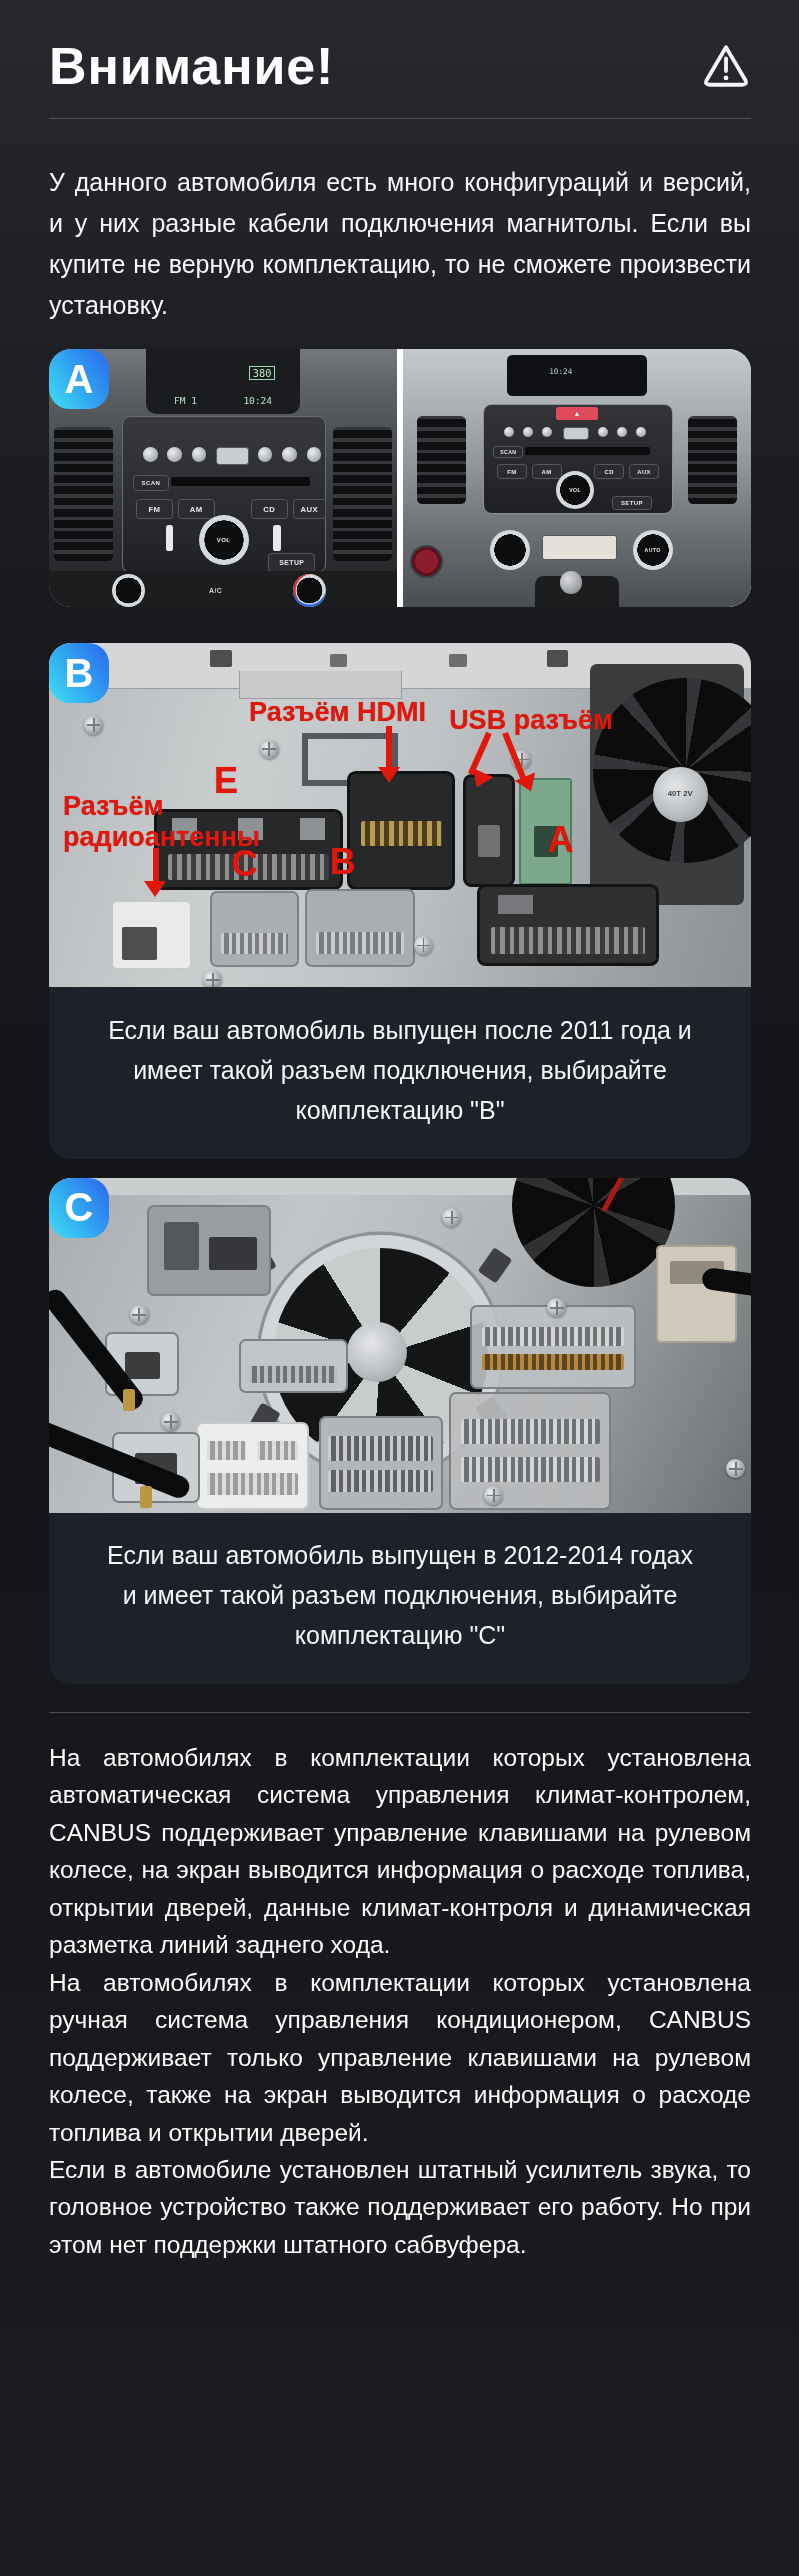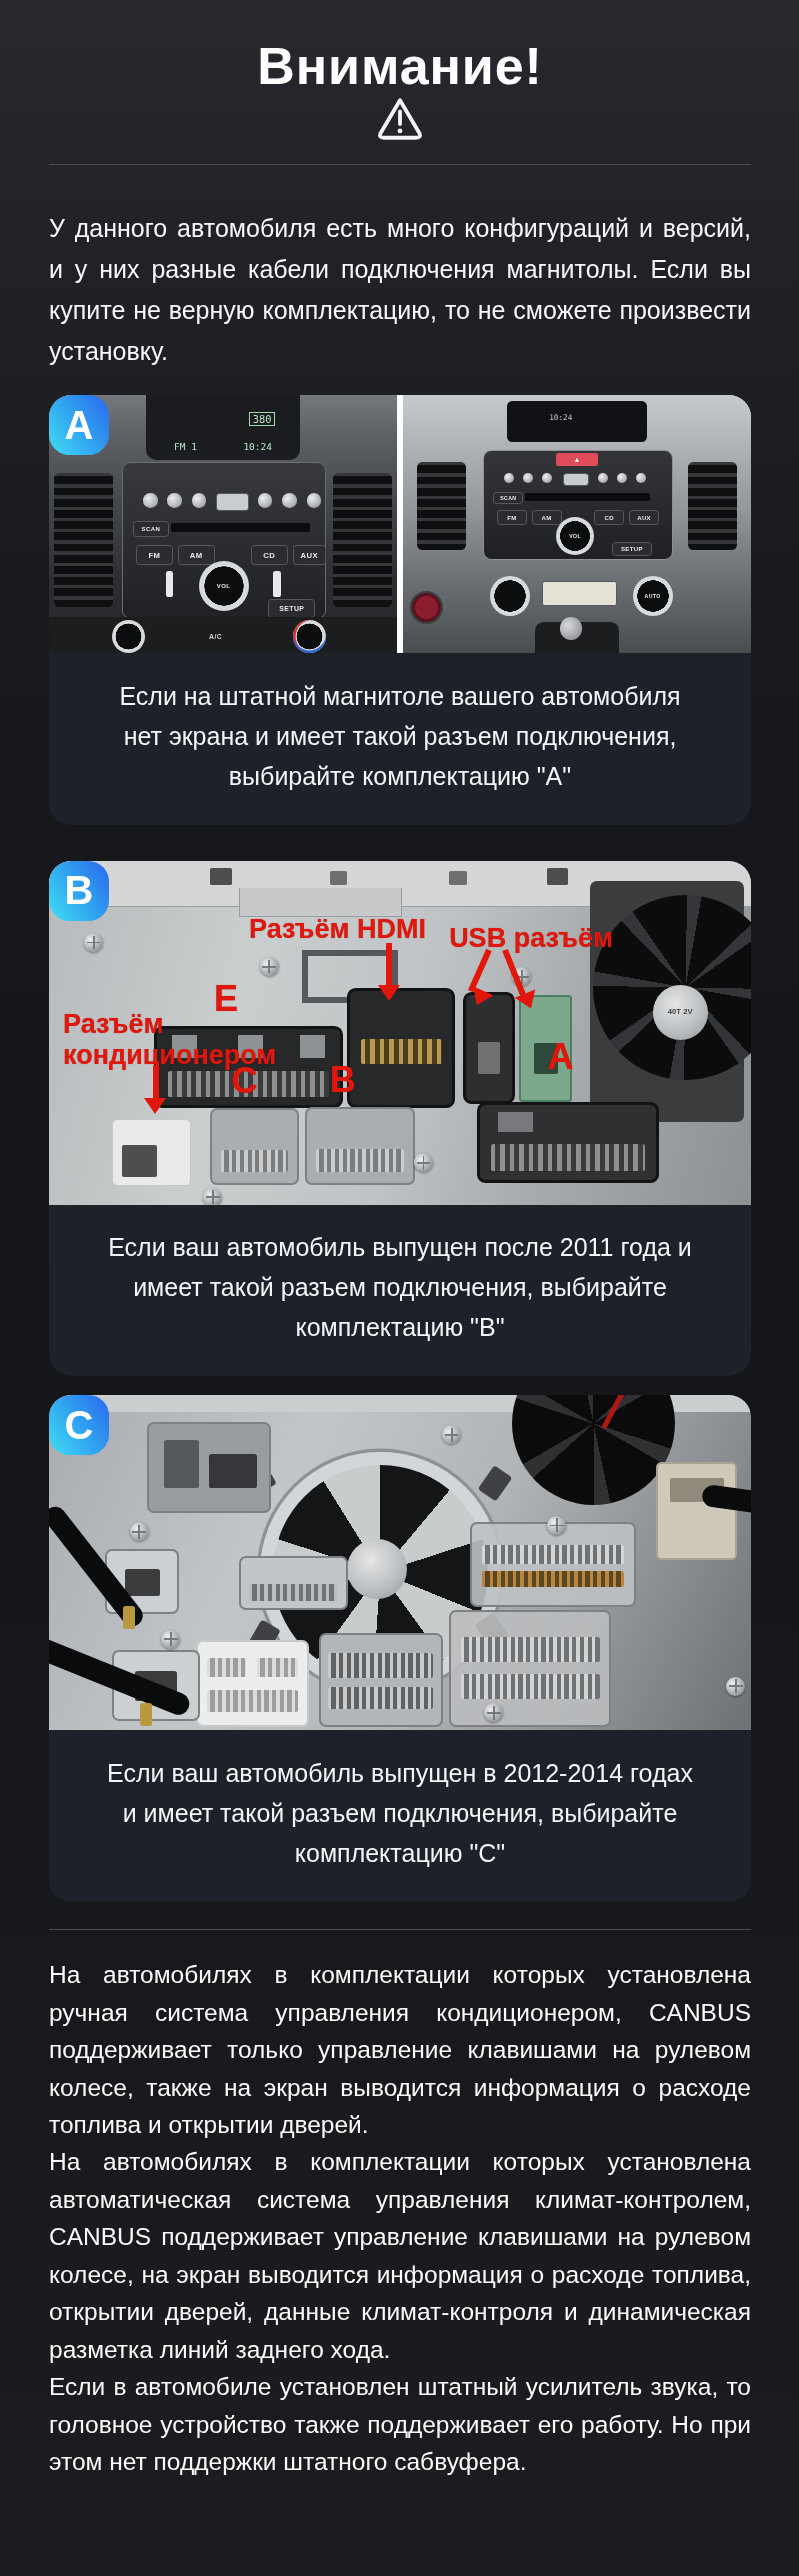--- a/index.html
+++ b/index.html
@@ -2,21 +2,21 @@
 <html style="font-size:13.8px"><head>
 <meta charset="utf-8">
 <style>
   html,body{margin:0;padding:0;}
   body{
     width:800px;height:2576px;overflow:hidden;
     background:linear-gradient(180deg,#27292e 0%,#212329 8%,#17181c 28%,#141518 52%,#18191d 78%,#1c1d21 100%);
     font-family:"Liberation Sans",sans-serif;color:#ffffff;
   }
   .container{padding:0 49px;}
-  .header{display:flex;justify-content:space-between;align-items:center;padding-top:36px;flex-direction:column;}
+  .header{display:flex;justify-content:space-between;align-items:center;padding-top:36px;}
   .title{font-size:52px;font-weight:700;letter-spacing:0.9px;margin:0;color:#fefefe;}
   .warn-svg{display:block;}
   .rule{border:none;border-top:0.9px solid #4b4d52;margin:22.4px 0 0;}
   .intro{margin:43px 0 0;font-size:25px;line-height:1.63;text-align:justify;color:#f7f8f9;}
 
   .card{position:relative;margin-top:24px;border-radius:22.4px;background:#1d212a;overflow:hidden;}
   .card.b{margin-top:36px;}
   .card.c{margin-top:19px;}
   .badge{
     position:absolute;top:0;left:0;width:60px;height:60px;border-radius:20.6px;
@@ -185,21 +185,20 @@
         <div class="abs" style="left:40%;top:72%;width:21%;height:9%;background:#e4e1d6;border-radius:2.6px;border:1.7px solid #55585b;"></div>
         <div class="knob" style="left:66%;top:70%;width:40px;height:40px;">
             <span class="tinytxt" style="font-size:5.2px;">AUTO</span>
           </div>
         <div class="abs" style="left:38%;top:88%;width:24%;height:12%;background:#1b1d1f;border-radius:8.6px 8.6px 0 0;"></div>
         <div class="abs" style="left:45%;top:86%;width:22.4px;height:22.4px;border-radius:50%;background:radial-gradient(circle at 35% 35%,#d8dadc,#7e8184);"></div>
       </div>
     </div>
 
 
-    <p class="caption">Если на штатной магнитоле вашего автомобиля нет экрана и имеет такой разъем подключения, выбирайте комплектацию "A"</p>
   </section>
 
   <section class="card b">
     <div class="badge">B</div>
 
     <div class="photo-b">
       <div class="abs" style="left:0;top:0;width:100%;height:13%;background:#d4d6d8;border-bottom:1.7px solid #9b9ea0;"></div>
       <div class="abs" style="left:27%;top:8%;width:23%;height:8%;background:#c7c9cb;border:1.7px solid #9b9ea0;border-top:none;"></div>
       <div class="abs" style="left:23%;top:2%;width:3%;height:5%;background:#4c4e50;border-radius:1.7px;"></div>
       <div class="abs" style="left:40%;top:3%;width:2.5%;height:4%;background:#6c6e70;border-radius:1.7px;"></div>
@@ -244,21 +243,21 @@
 
       <div class="screw" style="left:5%;top:21%;"></div>
       <div class="screw" style="left:30%;top:28%;"></div>
       <div class="screw" style="left:66%;top:31%;"></div>
       <div class="screw" style="left:52%;top:85%;"></div>
       <div class="screw" style="left:22%;top:95%;"></div>
 
       <span class="red-label" style="left:28.5%;top:15.5%;">Разъём HDMI</span>
       <span class="red-label" style="left:57%;top:18%;">USB разъём</span>
       <span class="red-label" style="left:2%;top:43%;">Разъём</span>
-      <span class="red-label" style="left:2%;top:52%;">кондиционером</span>
+      <span class="red-label" style="left:2%;top:52%;">радиоантенны</span>
       <span class="red-letter" style="left:23.5%;top:34%;">E</span>
       <span class="red-letter" style="left:26%;top:58%;">C</span>
       <span class="red-letter" style="left:40%;top:57.5%;">B</span>
       <span class="red-letter" style="left:71%;top:51%;">A</span>
 
       <div class="arrow-line" style="left:48%;top:24%;width:6px;height:43px;"></div>
       <div class="arrow-head" style="left:46.8%;top:36%;"></div>
       <div class="arrow-line" style="left:62.2%;top:26%;width:6px;height:45px;transform:rotate(24deg);transform-origin:top center;"></div>
       <div class="arrow-head" style="left:59.8%;top:37.5%;transform:rotate(24deg);"></div>
       <div class="arrow-line" style="left:64.6%;top:26%;width:6px;height:48px;transform:rotate(-22deg);transform-origin:top center;"></div>
@@ -335,19 +334,19 @@
       <div class="screw" style="left:62%;top:92%;"></div>
       <div class="screw" style="left:96.5%;top:84%;"></div>
     </div>
 
     <p class="caption">Если ваш автомобиль выпущен в 2012-2014 годах и имеет такой разъем подключения, выбирайте комплектацию "C"</p>
   </section>
 
   <hr class="rule" style="margin-top:27.5px;">
 
   <div class="notes">
+    <p>На автомобилях в комплектации которых установлена автоматическая система управления климат-контролем, CANBUS поддерживает управление клавишами на рулевом колесе, на экран выводится информация о расходе топлива, открытии дверей, данные климат-контроля и динамическая разметка линий заднего хода.</p>
     <p>На автомобилях в комплектации которых установлена ручная система управления кондиционером, CANBUS поддерживает только управление клавишами на рулевом колесе, также на экран выводится информация о расходе топлива и открытии дверей.</p>
-    <p>На автомобилях в комплектации которых установлена автоматическая система управления климат-контролем, CANBUS поддерживает управление клавишами на рулевом колесе, на экран выводится информация о расходе топлива, открытии дверей, данные климат-контроля и динамическая разметка линий заднего хода.</p>
     <p>Если в автомобиле установлен штатный усилитель звука, то головное устройство также поддерживает его работу. Но при этом нет поддержки штатного сабвуфера.</p>
   </div>
 
 </div>
 
 
 </body></html>

